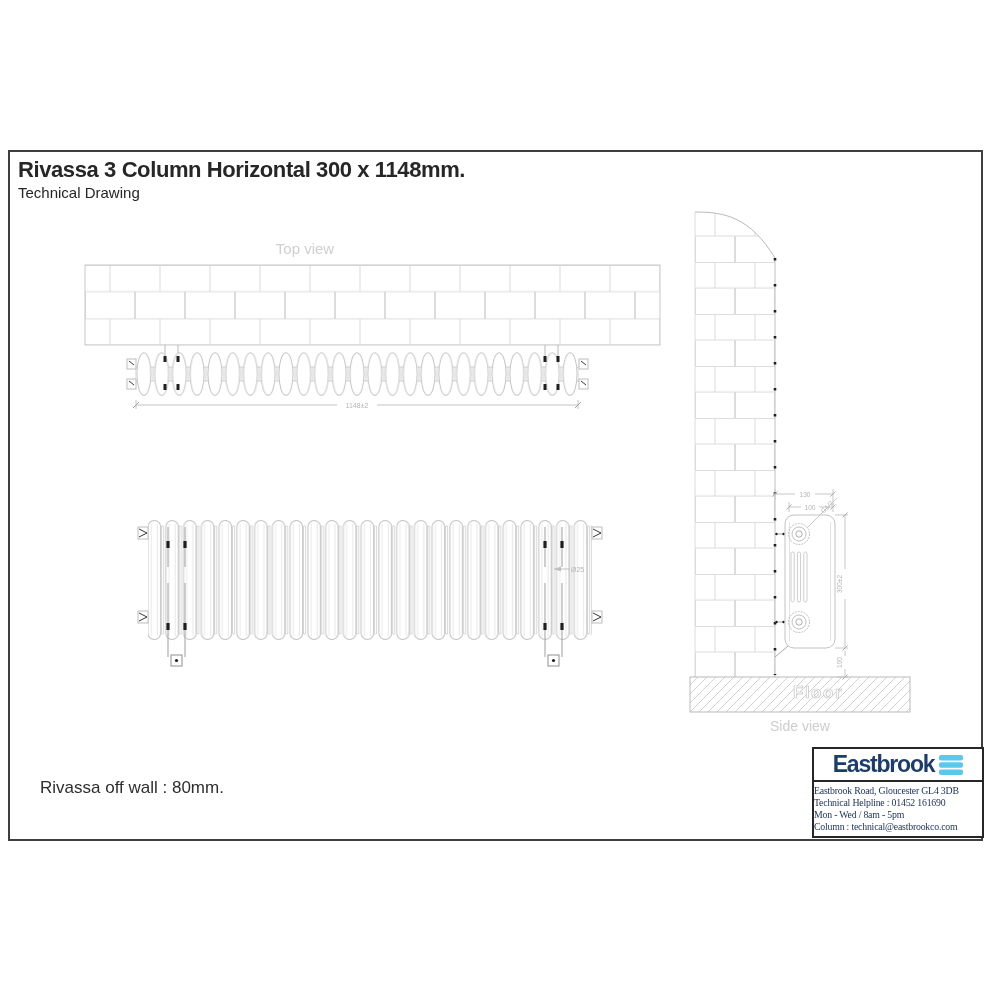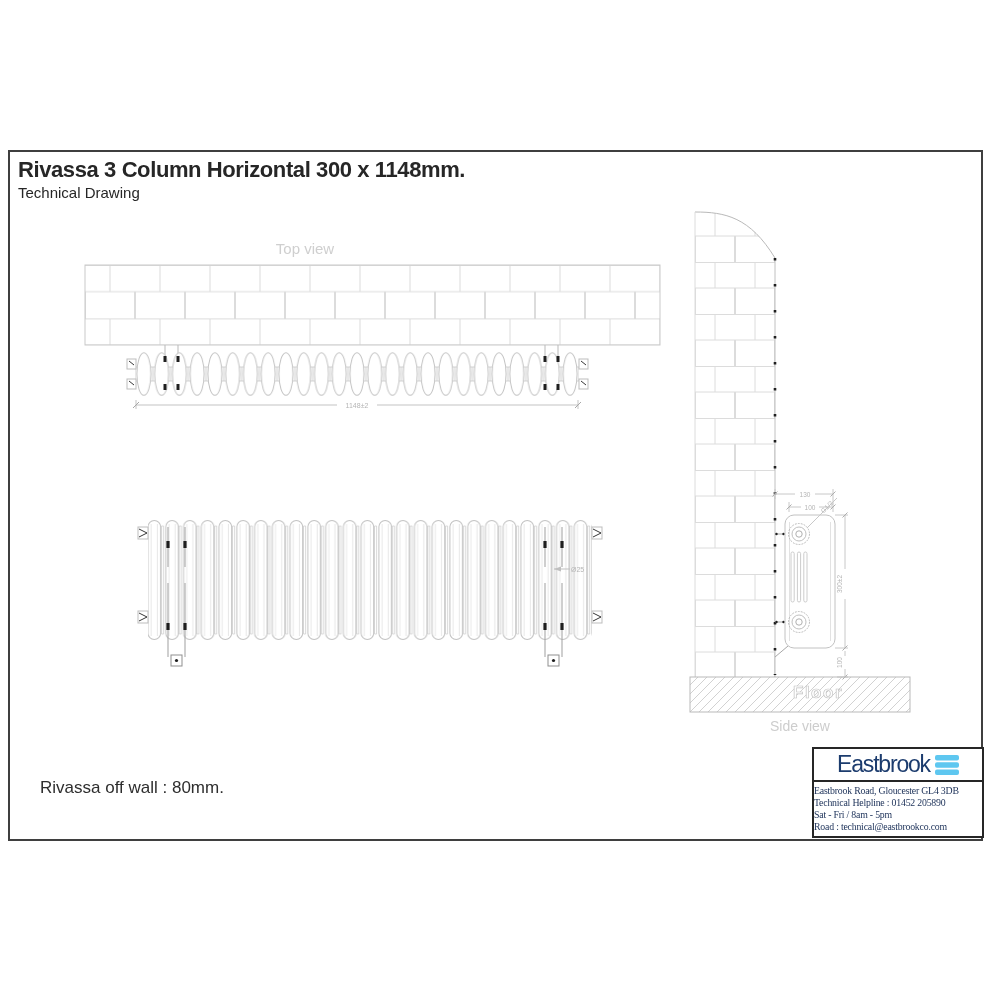--- a/index.html
+++ b/index.html
@@ -23,21 +23,21 @@
   .dimtext-s{font-size:6.5px;}
   .floorlabel{fill:#ffffff;stroke:#c5c5c5;stroke-width:.7px;font-size:17px;
               font-weight:bold;letter-spacing:1.5px;text-anchor:middle;}
   .sidelabel{fill:#cdcdcd;font-size:14px;text-anchor:middle;}
   
   .brandbox{position:absolute;left:812px;top:747px;width:172px;height:91px;
             background:#fff;border:2px solid #262626;box-sizing:border-box;
             display:flex;flex-direction:column;}
   .brandlogo{height:31px;display:flex;align-items:center;justify-content:center;
              gap:5px;border-bottom:2px solid #262626;}
-  .brandname{font-size:23px;font-weight:normal;color:#1c3c6e;letter-spacing:-1.2px;}
+  .brandname{font-size:23px;font-weight:bold;color:#1c3c6e;letter-spacing:-1.2px;}
   .brandinfo{flex:1;display:flex;flex-direction:column;justify-content:space-evenly;
              text-align:left;color:#1a2f57;padding:2px 0;font-family:Liberation Serif, serif;}
   .brandinfo div{font-size:9.8px;line-height:1;white-space:nowrap;letter-spacing:-.2px;}
 </style>
 </head>
 <body>
 
 <div id="canvas">
 
   <div class="frame"></div>
@@ -173,19 +173,19 @@
     <div class="brandlogo">
       <span class="brandname">Eastbrook</span>
       <svg width="24" height="22" viewBox="0 0 24 22">
         <path d="M2 1 h20 a2 2 0 0 1 2 2 v1.5 a2 2 0 0 1 -2 2 h-20 a2 2 0 0 1 -2 -2 v-1.5 a2 2 0 0 1 2 -2 z" fill="#5ec7f0"></path>
         <path d="M2 8.3 h20 a2 2 0 0 1 2 2 v1.5 a2 2 0 0 1 -2 2 h-20 a2 2 0 0 1 -2 -2 v-1.5 a2 2 0 0 1 2 -2 z" fill="#5ec7f0"></path>
         <path d="M2 15.6 h20 a2 2 0 0 1 2 2 v1.5 a2 2 0 0 1 -2 2 h-20 a2 2 0 0 1 -2 -2 v-1.5 a2 2 0 0 1 2 -2 z" fill="#5ec7f0"></path>
       </svg>
     </div>
     <div class="brandinfo">
       <div>Eastbrook Road, Gloucester GL4 3DB</div>
-      <div>Technical Helpline : 01452 205890</div>
-      <div>Sat - Fri / 8am - 5pm</div>
-      <div>Road : technical@eastbrookco.com</div>
+      <div>Technical Helpline : 01452 161690</div>
+      <div>Mon - Wed / 8am - 5pm</div>
+      <div>Column : technical@eastbrookco.com</div>
     </div>
   </div>
 
 </div>
 
 </body></html>

